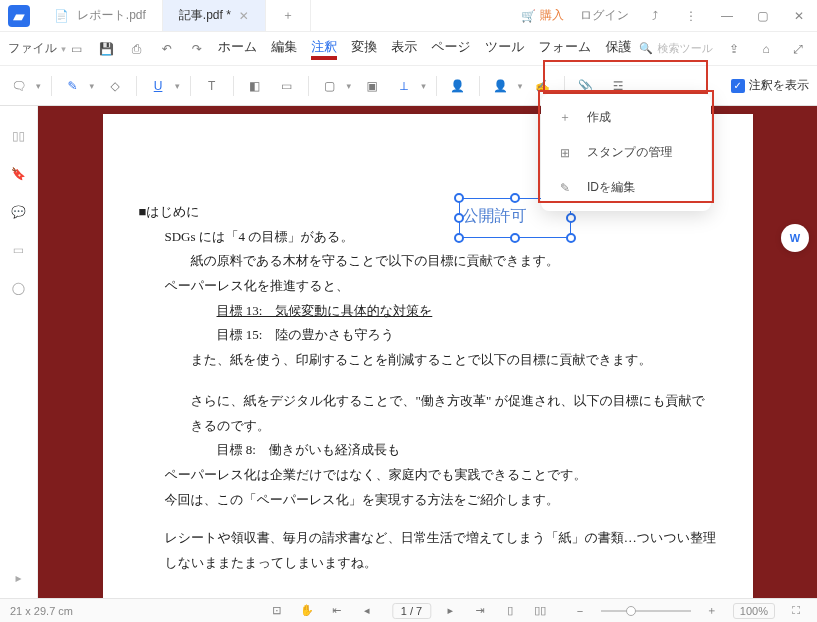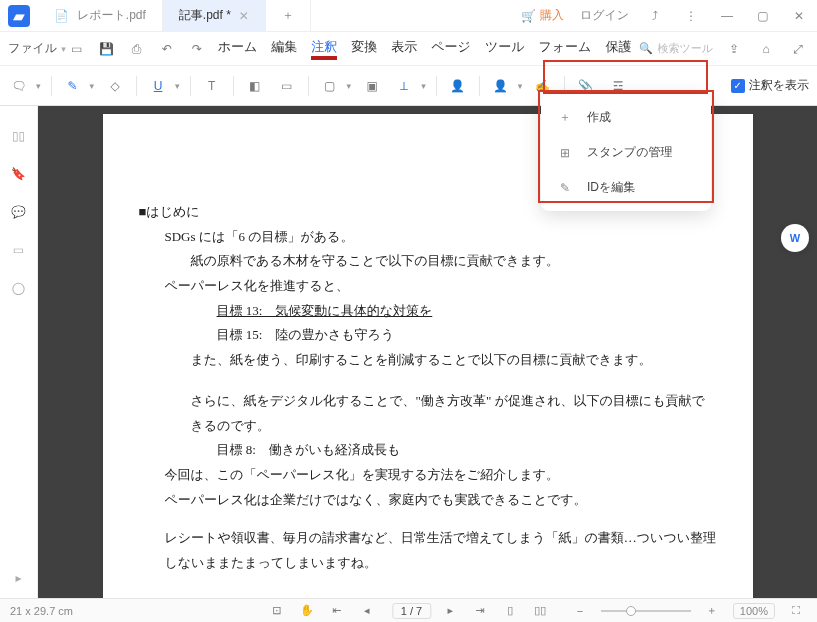--- a/index.html
+++ b/index.html
@@ -90,21 +90,21 @@
   .main { display:flex; height: calc(622px - 32px - 34px - 40px - 24px); }
   .sidebar {
     width: 38px; background:#fff;
     display:flex; flex-direction:column; align-items:center;
     gap: 18px; padding-top:20px;
     border-right:1px solid #eee; color:#aaa;
   }
   .sidebar .sb-btn { width:20px; height:20px; display:flex; align-items:center; justify-content:center; cursor:pointer;}
   .sb-expand { margin-top:auto; margin-bottom:10px; color:#aaa;}
 
-  .doc-wrap { flex:1; background:#404040; display:flex; justify-content:center; overflow:hidden; position:relative;}
+  .doc-wrap { flex:1; background:#7f1d1d; display:flex; justify-content:center; overflow:hidden; position:relative;}
   .page {
     width: 650px;
     margin-top:8px;
     background:#fff;
     box-shadow: 0 0 4px rgba(0,0,0,0.08);
     padding: 0 36px 20px 36px;
     position:relative;
     height: 100%;
   }
 
@@ -273,37 +273,49 @@
     <span class="sb-btn">▭</span>
     <span class="sb-btn">◯</span>
     <span class="sb-btn sb-expand">▸</span>
   </div>
 
   <div class="doc-wrap">
     <div class="page">
       <div class="doc-top-pad"></div>
       <div class="doc-text mincho">
         <div class="section-head">はじめに</div>
-        <div style="padding-left:2em;">SDGs には「6 の目標」がある。</div>
+        <div style="padding-left:2em;">SDGs には「4 の目標」がある。</div>
         <div style="padding-left:4em;">紙の原料である木材を守ることで以下の目標に貢献できます。</div>
         <div style="padding-left:2em;">ペーパーレス化を推進すると、</div>
         <div style="padding-left:6em;text-decoration:underline;">目標 13:　気候変動に具体的な対策を</div>
         <div style="padding-left:6em;">目標 15:　陸の豊かさも守ろう</div>
         <div style="padding-left:4em;">また、紙を使う、印刷することを削減することで以下の目標に貢献できます。</div>
         <div style="height:8px;"></div>
         <div style="height:8px;"></div>
         <div style="padding-left:4em;">さらに、紙をデジタル化することで、"働き方改革" が促進され、以下の目標にも貢献できるのです。</div>
         <div style="padding-left:6em;">目標 8:　働きがいも経済成長も</div>
+        <div style="padding-left:2em;">ペーパーレス化は企業だけではなく、家庭内でも実践できることです。</div>
         <div style="padding-left:2em;">今回は、この「ペーパーレス化」を実現する方法をご紹介します。</div>
-        <div style="padding-left:2em;">ペーパーレス化は企業だけではなく、家庭内でも実践できることです。</div>
         <div style="height:14px;"></div>
         <div style="padding-left:2em;">レシートや領収書、毎月の請求書など、日常生活で増えてしまう「紙」の書類…ついつい整理しないままたまってしまいますね。</div>
 
       </div>
 
+      <div class="stamp-wrap">
+        <div class="stamp"></div>
+        <div class="stamp-text">公開許可</div>
+        <div class="handle h-tl"></div>
+        <div class="handle h-tm"></div>
+        <div class="handle h-tr"></div>
+        <div class="handle h-ml"></div>
+        <div class="handle h-mr"></div>
+        <div class="handle h-bl"></div>
+        <div class="handle h-bm"></div>
+        <div class="handle h-br"></div>
+      </div>
     </div>
 
     <div class="ai-badge">
       <span>W</span>
     </div>
   </div>
 </div>
 
 <div class="dropdown">
   <div class="dd-item">

